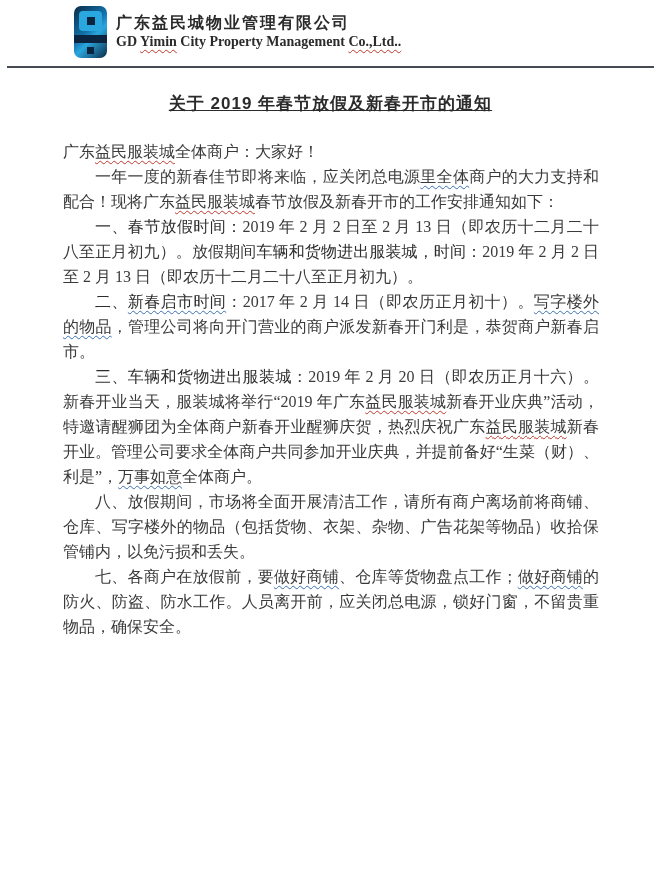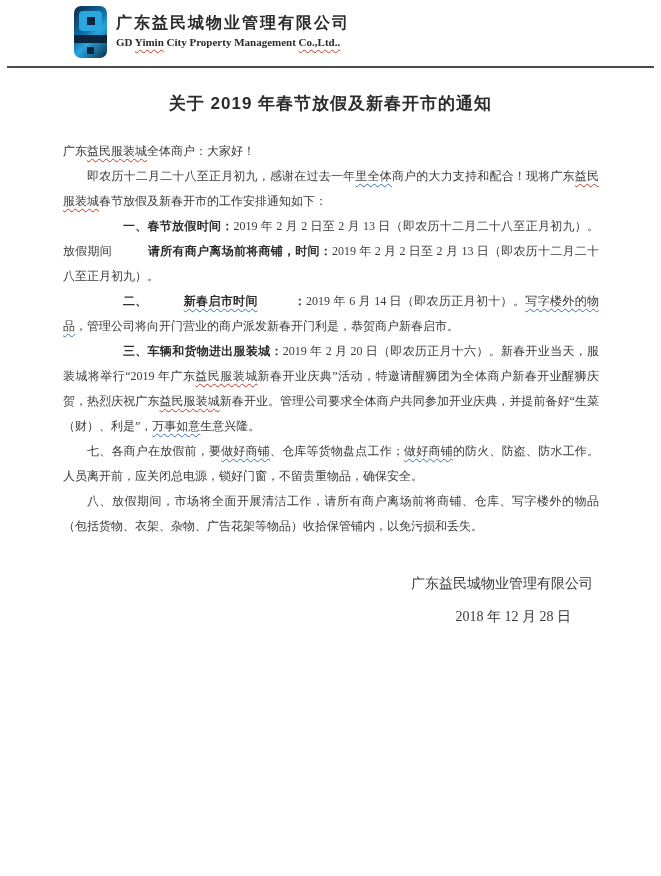--- a/index.html
+++ b/index.html
@@ -53,52 +53,53 @@
   .company-cn {
     font-family: "Liberation Sans", "DejaVu Sans", sans-serif;
     font-size: 16px;
     font-weight: 700;
     letter-spacing: 2px;
     color: #2b2b2b;
     line-height: 22px;
   }
   .company-en {
     font-family: "Liberation Serif", "DejaVu Serif", serif;
-    font-size: 11px;
+    font-size: 14px;
     font-weight: 700;
     color: #2b2b2b;
     line-height: 16px;
   }
   .header-divider {
     height: 2px;
     background: #474b52;
     margin: 2px 7px 0 7px;
   }
 
   
   .page-title {
     margin-top: 24px;
     text-align: center;
     font-family: "Liberation Sans", "DejaVu Sans", sans-serif;
     font-size: 17px;
     font-weight: 700;
     letter-spacing: 1px;
     color: #2b2b2b;
+    text-decoration: underline;
   }
 
   
   .notice-body {
     margin: 24px 62px 0 63px;
-    font-size: 12px;
+    font-size: 16px;
     line-height: 25px;
     text-align: justify;
   }
   .notice-body p { margin: 0; }
   .notice-body p.indent { text-indent: 2em; }
-  .bold { font-weight: 700; color: #2d2d2d; margin-left: 36px; }
+  .bold { font-weight: 400; color: #2d2d2d; }
   .wavy-red {
     text-decoration: underline;
     text-decoration-style: wavy;
     text-decoration-color: #c0392b;
     text-decoration-thickness: 1px;
     text-underline-offset: 3px;
   }
   .wavy-blue {
     text-decoration: underline;
     text-decoration-style: wavy;
@@ -133,26 +134,26 @@
       <div class="company-cn">广东益民城物业管理有限公司</div>
       <div class="company-en"><span>GD </span><span class="wavy-red">Yimin</span><span> City Property Management </span><span class="wavy-red">Co.,Ltd..</span></div>
     </div>
   </div>
   <div class="header-divider"></div>
 
   <div class="page-title">关于 2019 年春节放假及新春开市的通知</div>
 
   <div class="notice-body">
       <p class=""><span>广东</span><span class="wavy-red">益民服装城</span><span>全体商户：大家好！</span></p>
-      <p class="indent"><span>即农历十二月二十八至正月初九，感谢在过去一年</span><span class="wavy-blue">里全体</span><span>商户的大力支持和配合！现将广东</span><span class="wavy-red">益民服装城</span><span>春节放假及新春开市的工作安排通知如下：</span></p>
-      <p class="indent"><span class="bold">一、春节放假时间：</span><span>2019 年 2 月 2 日至 2 月 13 日（即农历十二月二十八至正月初九）。放假期间</span><span class="bold">请所有商户离场前将商铺，时间：</span><span>2019 年 2 月 2 日至 2 月 13 日（即农历十二月二十八至正月初九）。</span></p>
-      <p class="indent"><span class="bold">二、</span><span class="bold wavy-blue">新春启市时间</span><span class="bold">：</span><span>2019 年 6 月 14 日（即农历正月初十）。</span><span class="wavy-blue">写字楼外的物品</span><span>，管理公司将向开门营业的商户派发新春开门利是，恭贺商户新春启市。</span></p>
-      <p class="indent"><span class="bold">三、车辆和货物进出服装城：</span><span>2019 年 2 月 20 日（即农历正月十六）。新春开业当天，服装城将举行“2019 年广东</span><span class="wavy-red">益民服装城</span><span>新春开业庆典”活动，特邀请醒狮团为全体商户新春开业醒狮庆贺，热烈庆祝广东</span><span class="wavy-red">益民服装城</span><span>新春开业。管理公司要求全体商户共同参加开业庆典，并提前备好“生菜（财）、利是”，</span><span class="wavy-blue">万事如意</span><span>生意兴隆。</span></p>
+      <p class="indent"><span>一年一度的新春佳节即将来临，应关闭总电源</span><span class="wavy-blue">里全体</span><span>商户的大力支持和配合！现将广东</span><span class="wavy-red">益民服装城</span><span>春节放假及新春开市的工作安排通知如下：</span></p>
+      <p class="indent"><span class="bold">一、春节放假时间：</span><span>2019 年 2 月 2 日至 2 月 13 日（即农历十二月二十八至正月初九）。放假期间</span><span class="bold">车辆和货物进出服装城，时间：</span><span>2019 年 2 月 2 日至 2 月 13 日（即农历十二月二十八至正月初九）。</span></p>
+      <p class="indent"><span class="bold">二、</span><span class="bold wavy-blue">新春启市时间</span><span class="bold">：</span><span>2017 年 2 月 14 日（即农历正月初十）。</span><span class="wavy-blue">写字楼外的物品</span><span>，管理公司将向开门营业的商户派发新春开门利是，恭贺商户新春启市。</span></p>
+      <p class="indent"><span class="bold">三、车辆和货物进出服装城：</span><span>2019 年 2 月 20 日（即农历正月十六）。新春开业当天，服装城将举行“2019 年广东</span><span class="wavy-red">益民服装城</span><span>新春开业庆典”活动，特邀请醒狮团为全体商户新春开业醒狮庆贺，热烈庆祝广东</span><span class="wavy-red">益民服装城</span><span>新春开业。管理公司要求全体商户共同参加开业庆典，并提前备好“生菜（财）、利是”，</span><span class="wavy-blue">万事如意</span><span>全体商户。</span></p>
+      <p class="indent"><span>八、放假期间，市场将全面开展清洁工作，请所有商户离场前将商铺、仓库、写字楼外的物品（包括货物、衣架、杂物、广告花架等物品）收拾保管铺内，以免污损和丢失。</span></p>
       <p class="indent"><span>七、各商户在放假前，要</span><span class="wavy-blue">做好商铺</span><span>、仓库等货物盘点工作；</span><span class="wavy-blue">做好商铺</span><span>的防火、防盗、防水工作。人员离开前，应关闭总电源，锁好门窗，不留贵重物品，确保安全。</span></p>
-      <p class="indent"><span>八、放假期间，市场将全面开展清洁工作，请所有商户离场前将商铺、仓库、写字楼外的物品（包括货物、衣架、杂物、广告花架等物品）收拾保管铺内，以免污损和丢失。</span></p>
     </div>
 
   <div class="signature">
     <div class="sig-company">广东益民城物业管理有限公司</div>
     <div class="sig-date">2018 年 12 月 28 日</div>
   </div>
 
 </div>
 
 </body></html>

